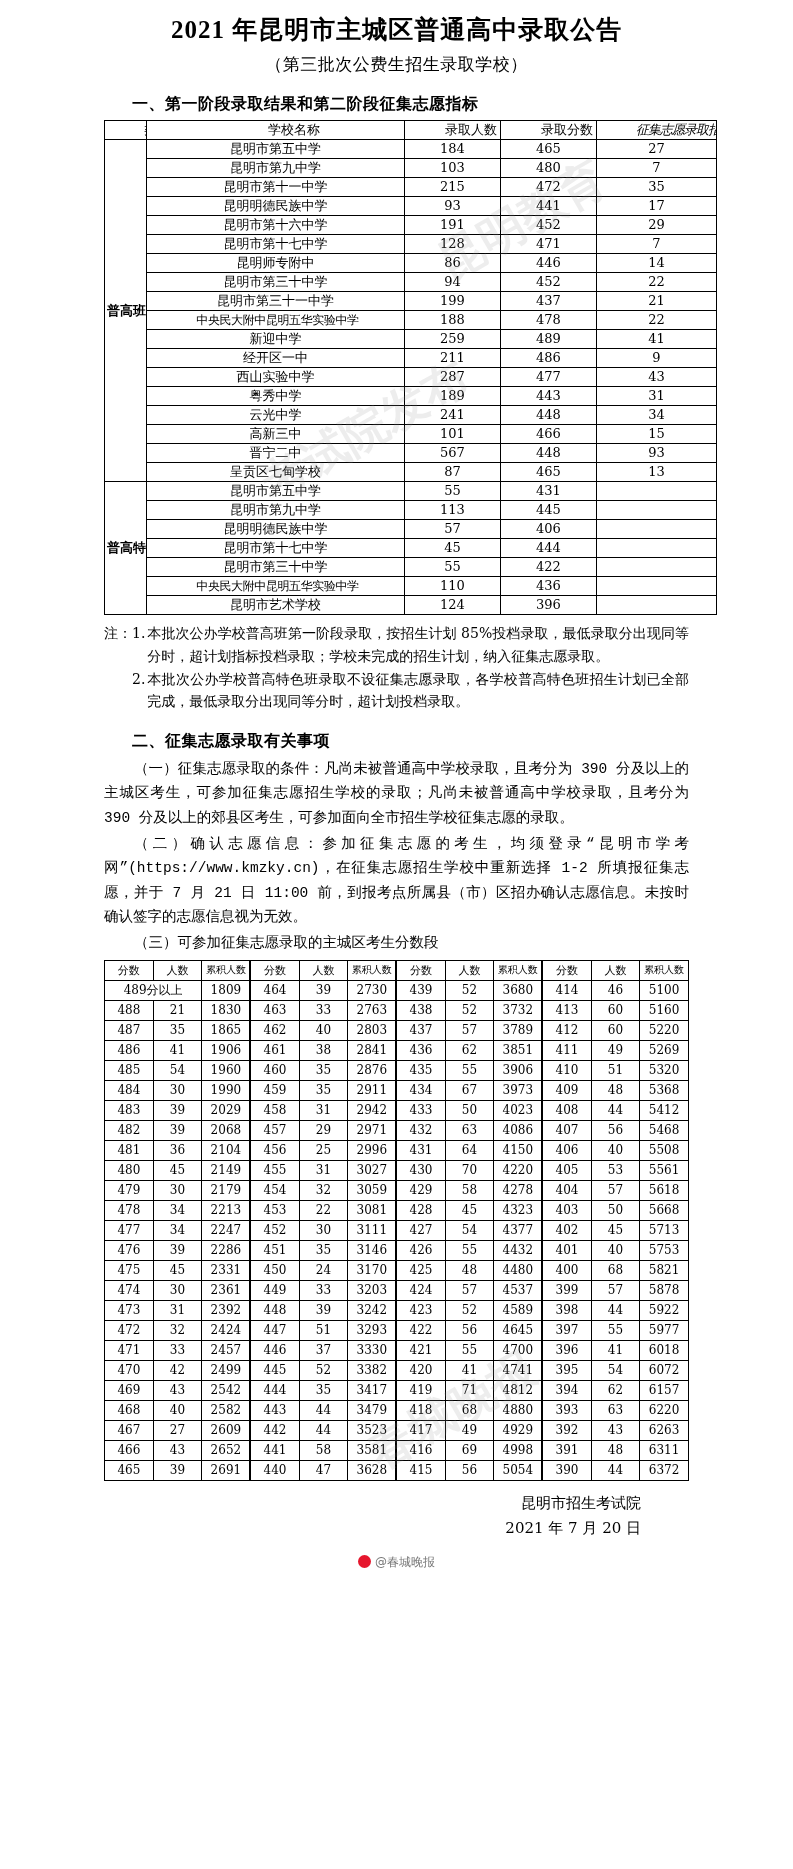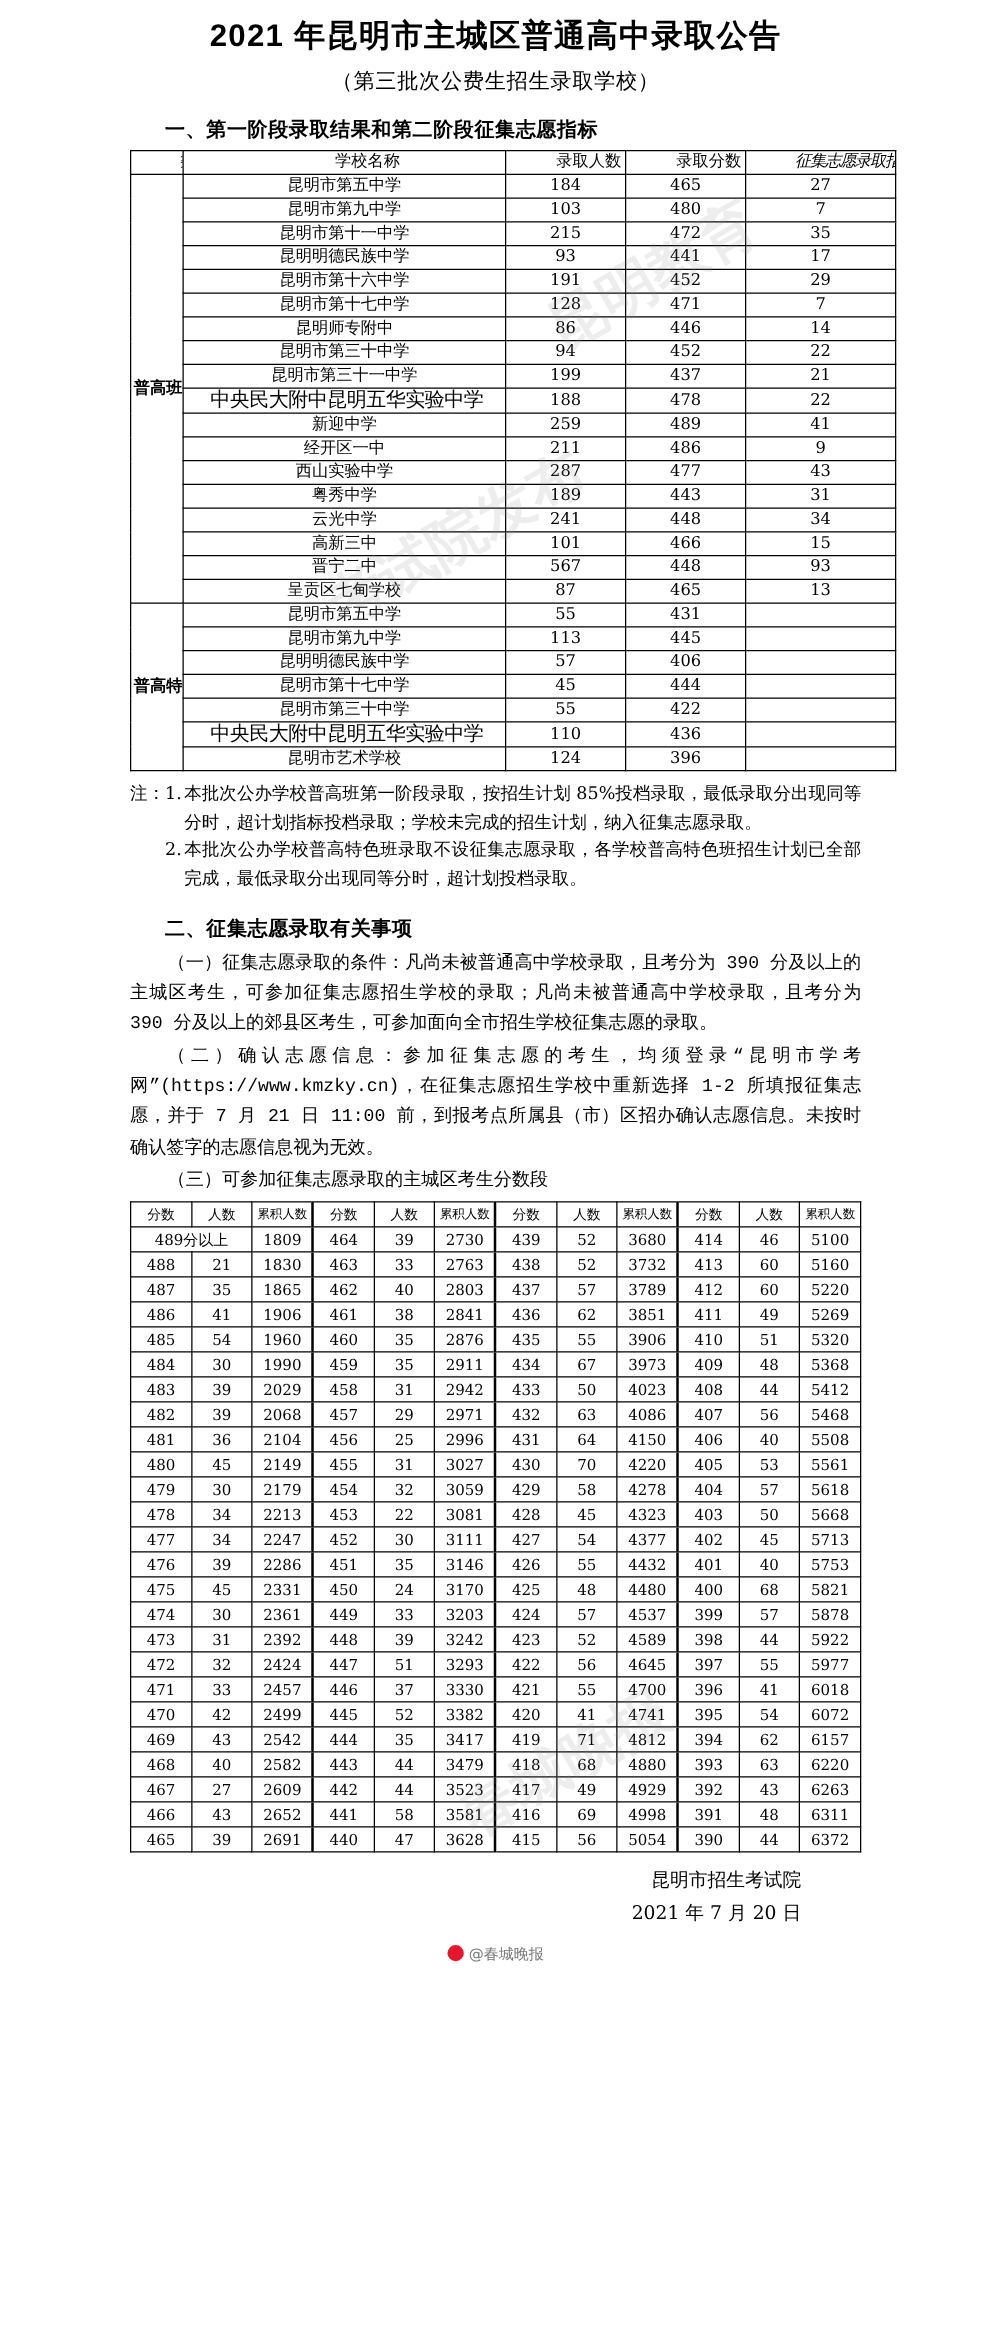--- a/index.html
+++ b/index.html
@@ -7,21 +7,21 @@
   body {
     width: 793px;
     background: #ffffff;
     font-family: "DejaVu Sans", "Liberation Sans", sans-serif;
     color: #111;
   }
   .page { width: 793px; min-height: 1869px; position: relative; padding: 0; }
 
   .title-block { text-align: center; padding-top: 14px; }
   .main-title {
-    font-family: Liberation Sans, sans-serif;
+    font-family: Liberation Serif, serif;
     font-size: 25px; font-weight: bold; letter-spacing: 1px;
     color: #000; line-height: 1.25;
   }
   .sub-title {
     font-family: "DejaVu Serif", "Liberation Serif", serif;
     font-size: 17px; color: #000000; margin-top: 8px; letter-spacing: .5px;
   }
 
   .content { padding: 0 104px 0 104px; }
 
@@ -42,21 +42,21 @@
     font-size: 13px; line-height: 1.05; color: #000; height: 19px;
     overflow: hidden; white-space: nowrap;
   }
   table.grid th { font-weight: normal; font-size: 13px; padding-left: 39px; }
   .th-type { width: 38px; font-size: 12px; }
   .th-school { width: 258px; }
   .th-num { width: 96px; }
   .th-score { width: 96px; }
   .th-quota { width: 120px; font-size: 11px; letter-spacing: -1px; font-style: italic; }
   td.school-name { text-align: left; padding-left: 12px; font-size: 13.5px; }
-  td.school-name.tight { font-size: 16px; letter-spacing: -0.4px; padding-left: 6px; }
+  td.school-name.tight { font-size: 12px; letter-spacing: -0.4px; padding-left: 6px; }
   td.type-cell {
     font-size: 14px; font-weight: bold; line-height: 1.35;
     writing-mode: horizontal-tb; word-break: break-all; white-space: normal;
     padding: 2px 1px; vertical-align: middle;
   }
   td.empty-cell { }
 
   .notes {
     font-family: "DejaVu Serif", "Liberation Serif", serif;
     font-size: 14px; line-height: 1.62; color: #000; margin-top: 7px;

